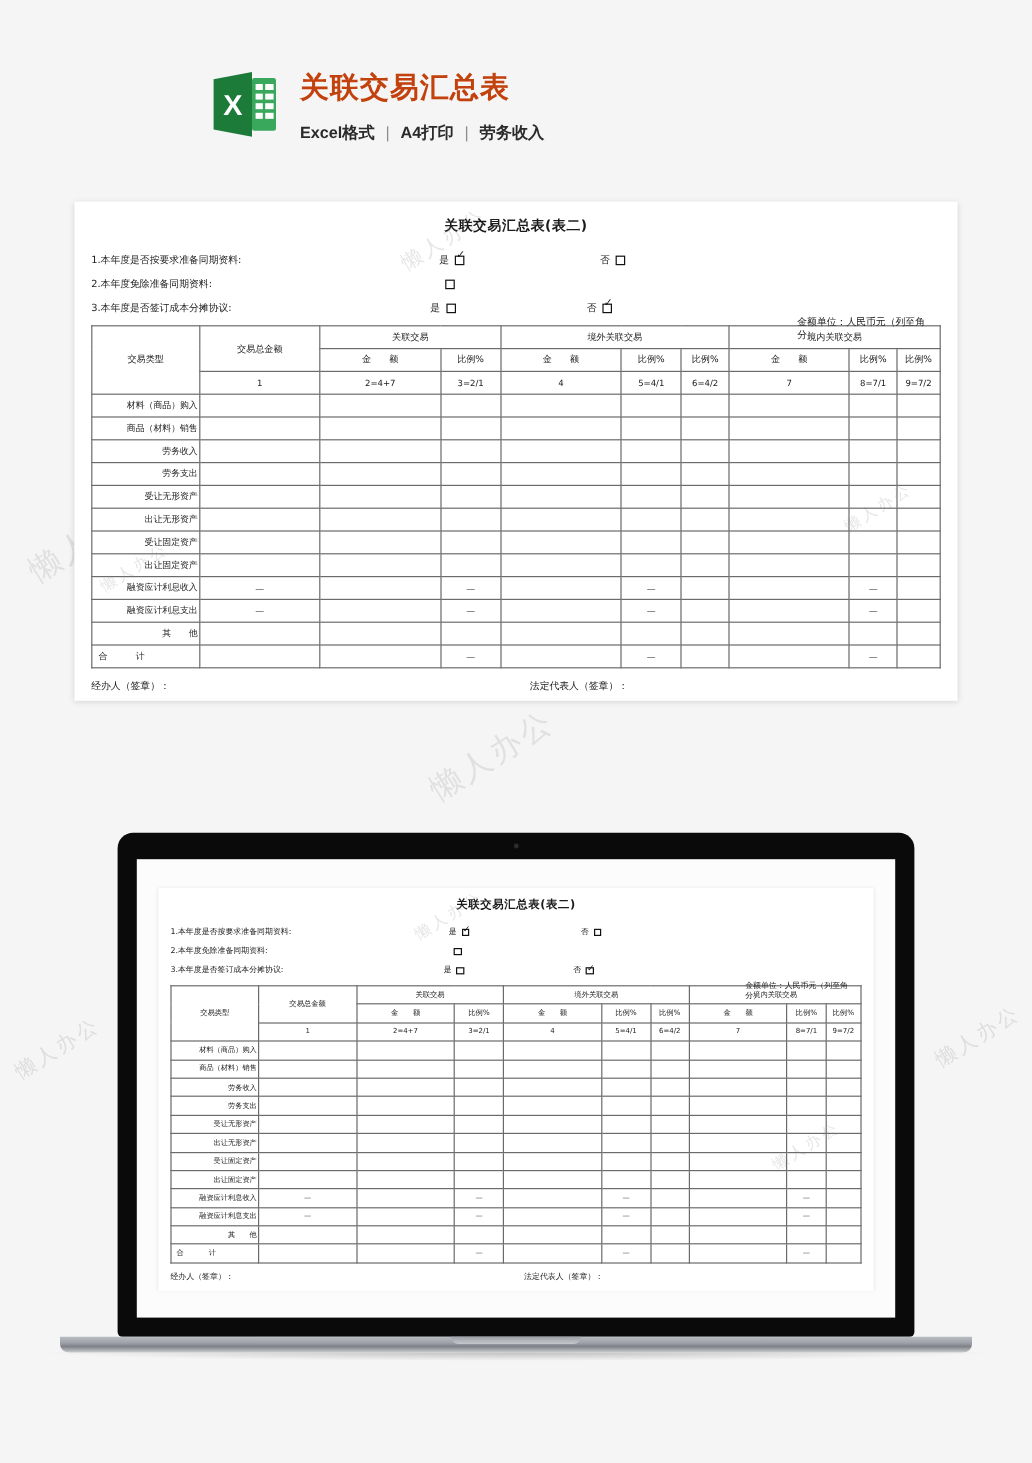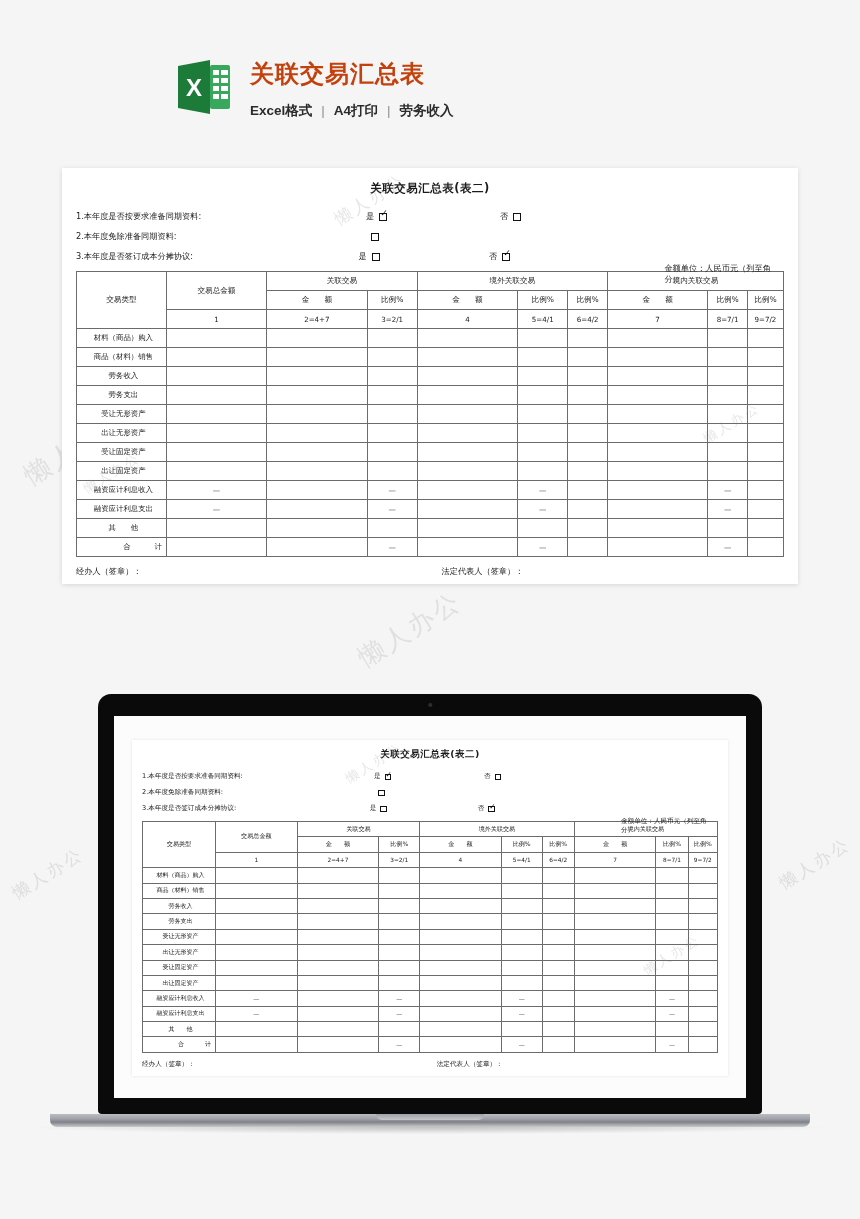--- a/index.html
+++ b/index.html
@@ -72,22 +72,22 @@
     font-family: "DejaVu Sans", sans-serif;
     table-layout: fixed;
   }
   table.rt td, table.rt th {
     border: 0.8px solid #6b6b6b;
     font-size: 7.4px; font-weight: normal; color: #1b1b1b;
     text-align: center; height: 19px; padding: 0 1px;
     overflow: hidden; white-space: nowrap;
   }
   table.rt th { font-size: 7.6px; }
-  table.rt td.lbl { text-align: center; padding-left: 5px; font-size: 7.4px; }
-  table.rt td.lbl.ctr { text-align: right; letter-spacing: 3px; }
+  table.rt td.lbl { text-align: right; padding-left: 5px; font-size: 7.4px; }
+  table.rt td.lbl.ctr { text-align: left; letter-spacing: 3px; }
   table.rt tr.fmlrow td { font-size: 7.1px; }
   .dash { color: #4a4a4a; }
 
   .signrow {
     display: flex; font-size: 8.2px; color: #1b1b1b;
     margin-top: 9px; font-family: "DejaVu Sans", sans-serif;
   }
   .signrow .s2 { margin-left: 300px; }
 
   

